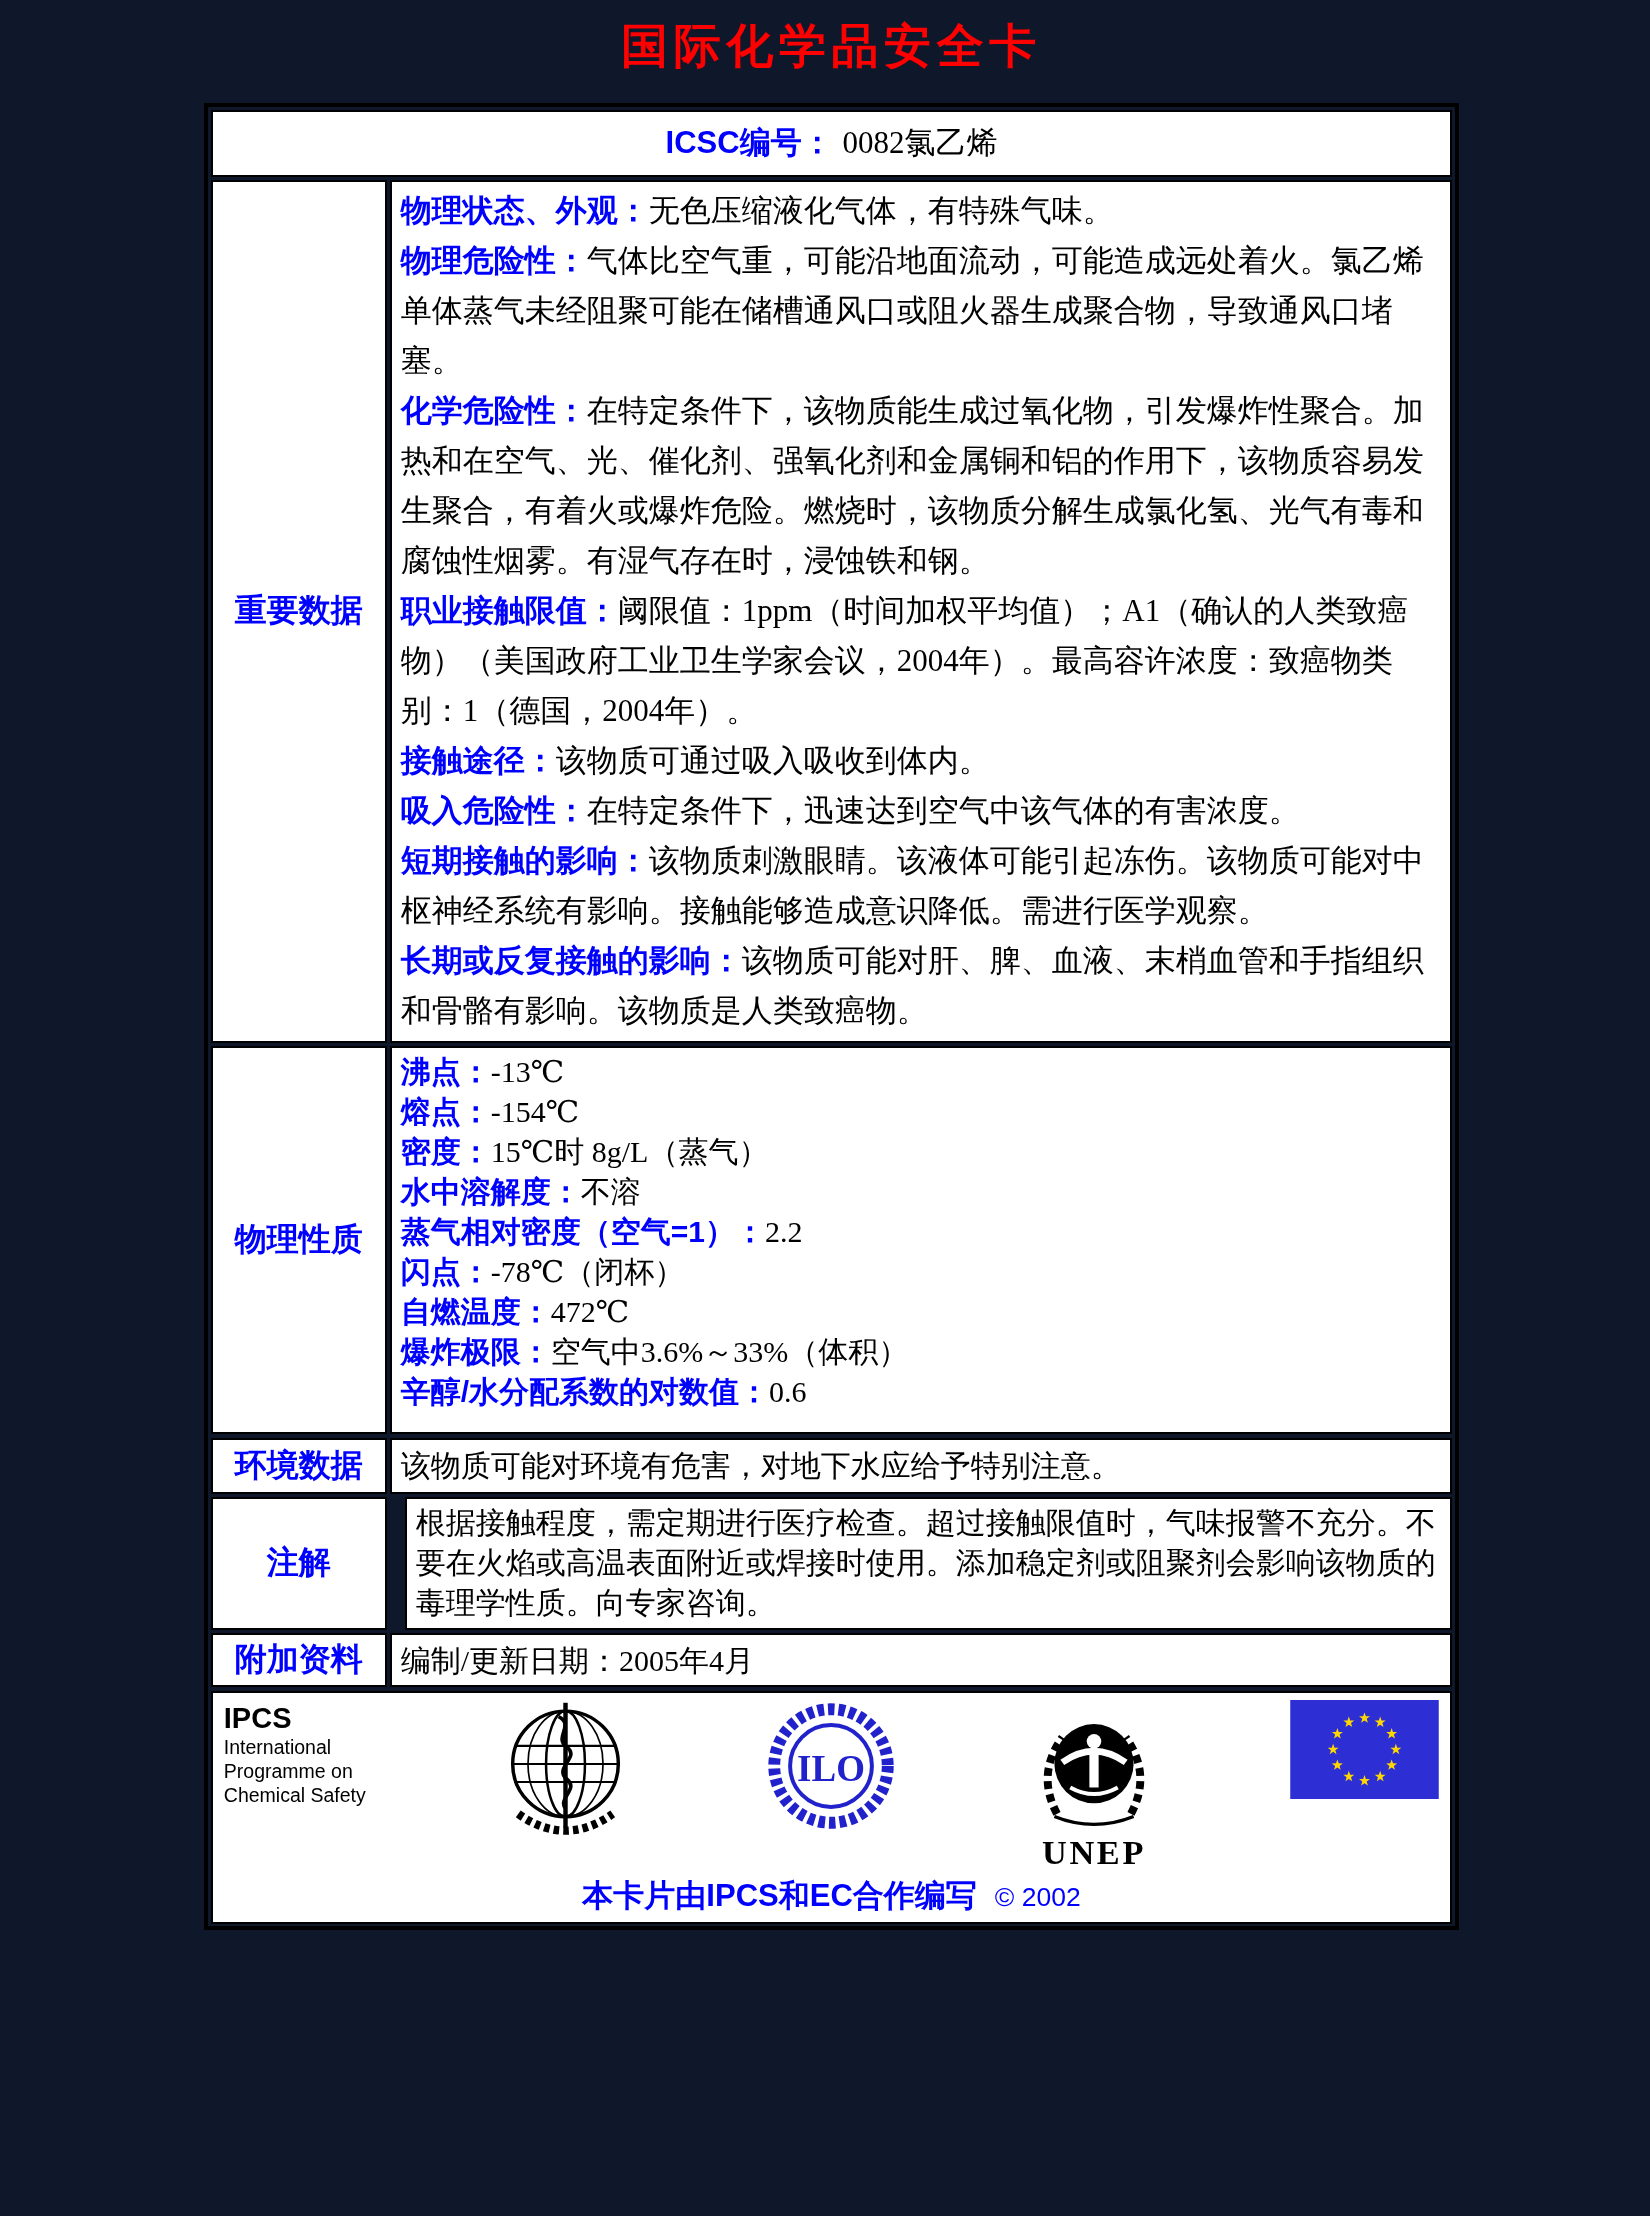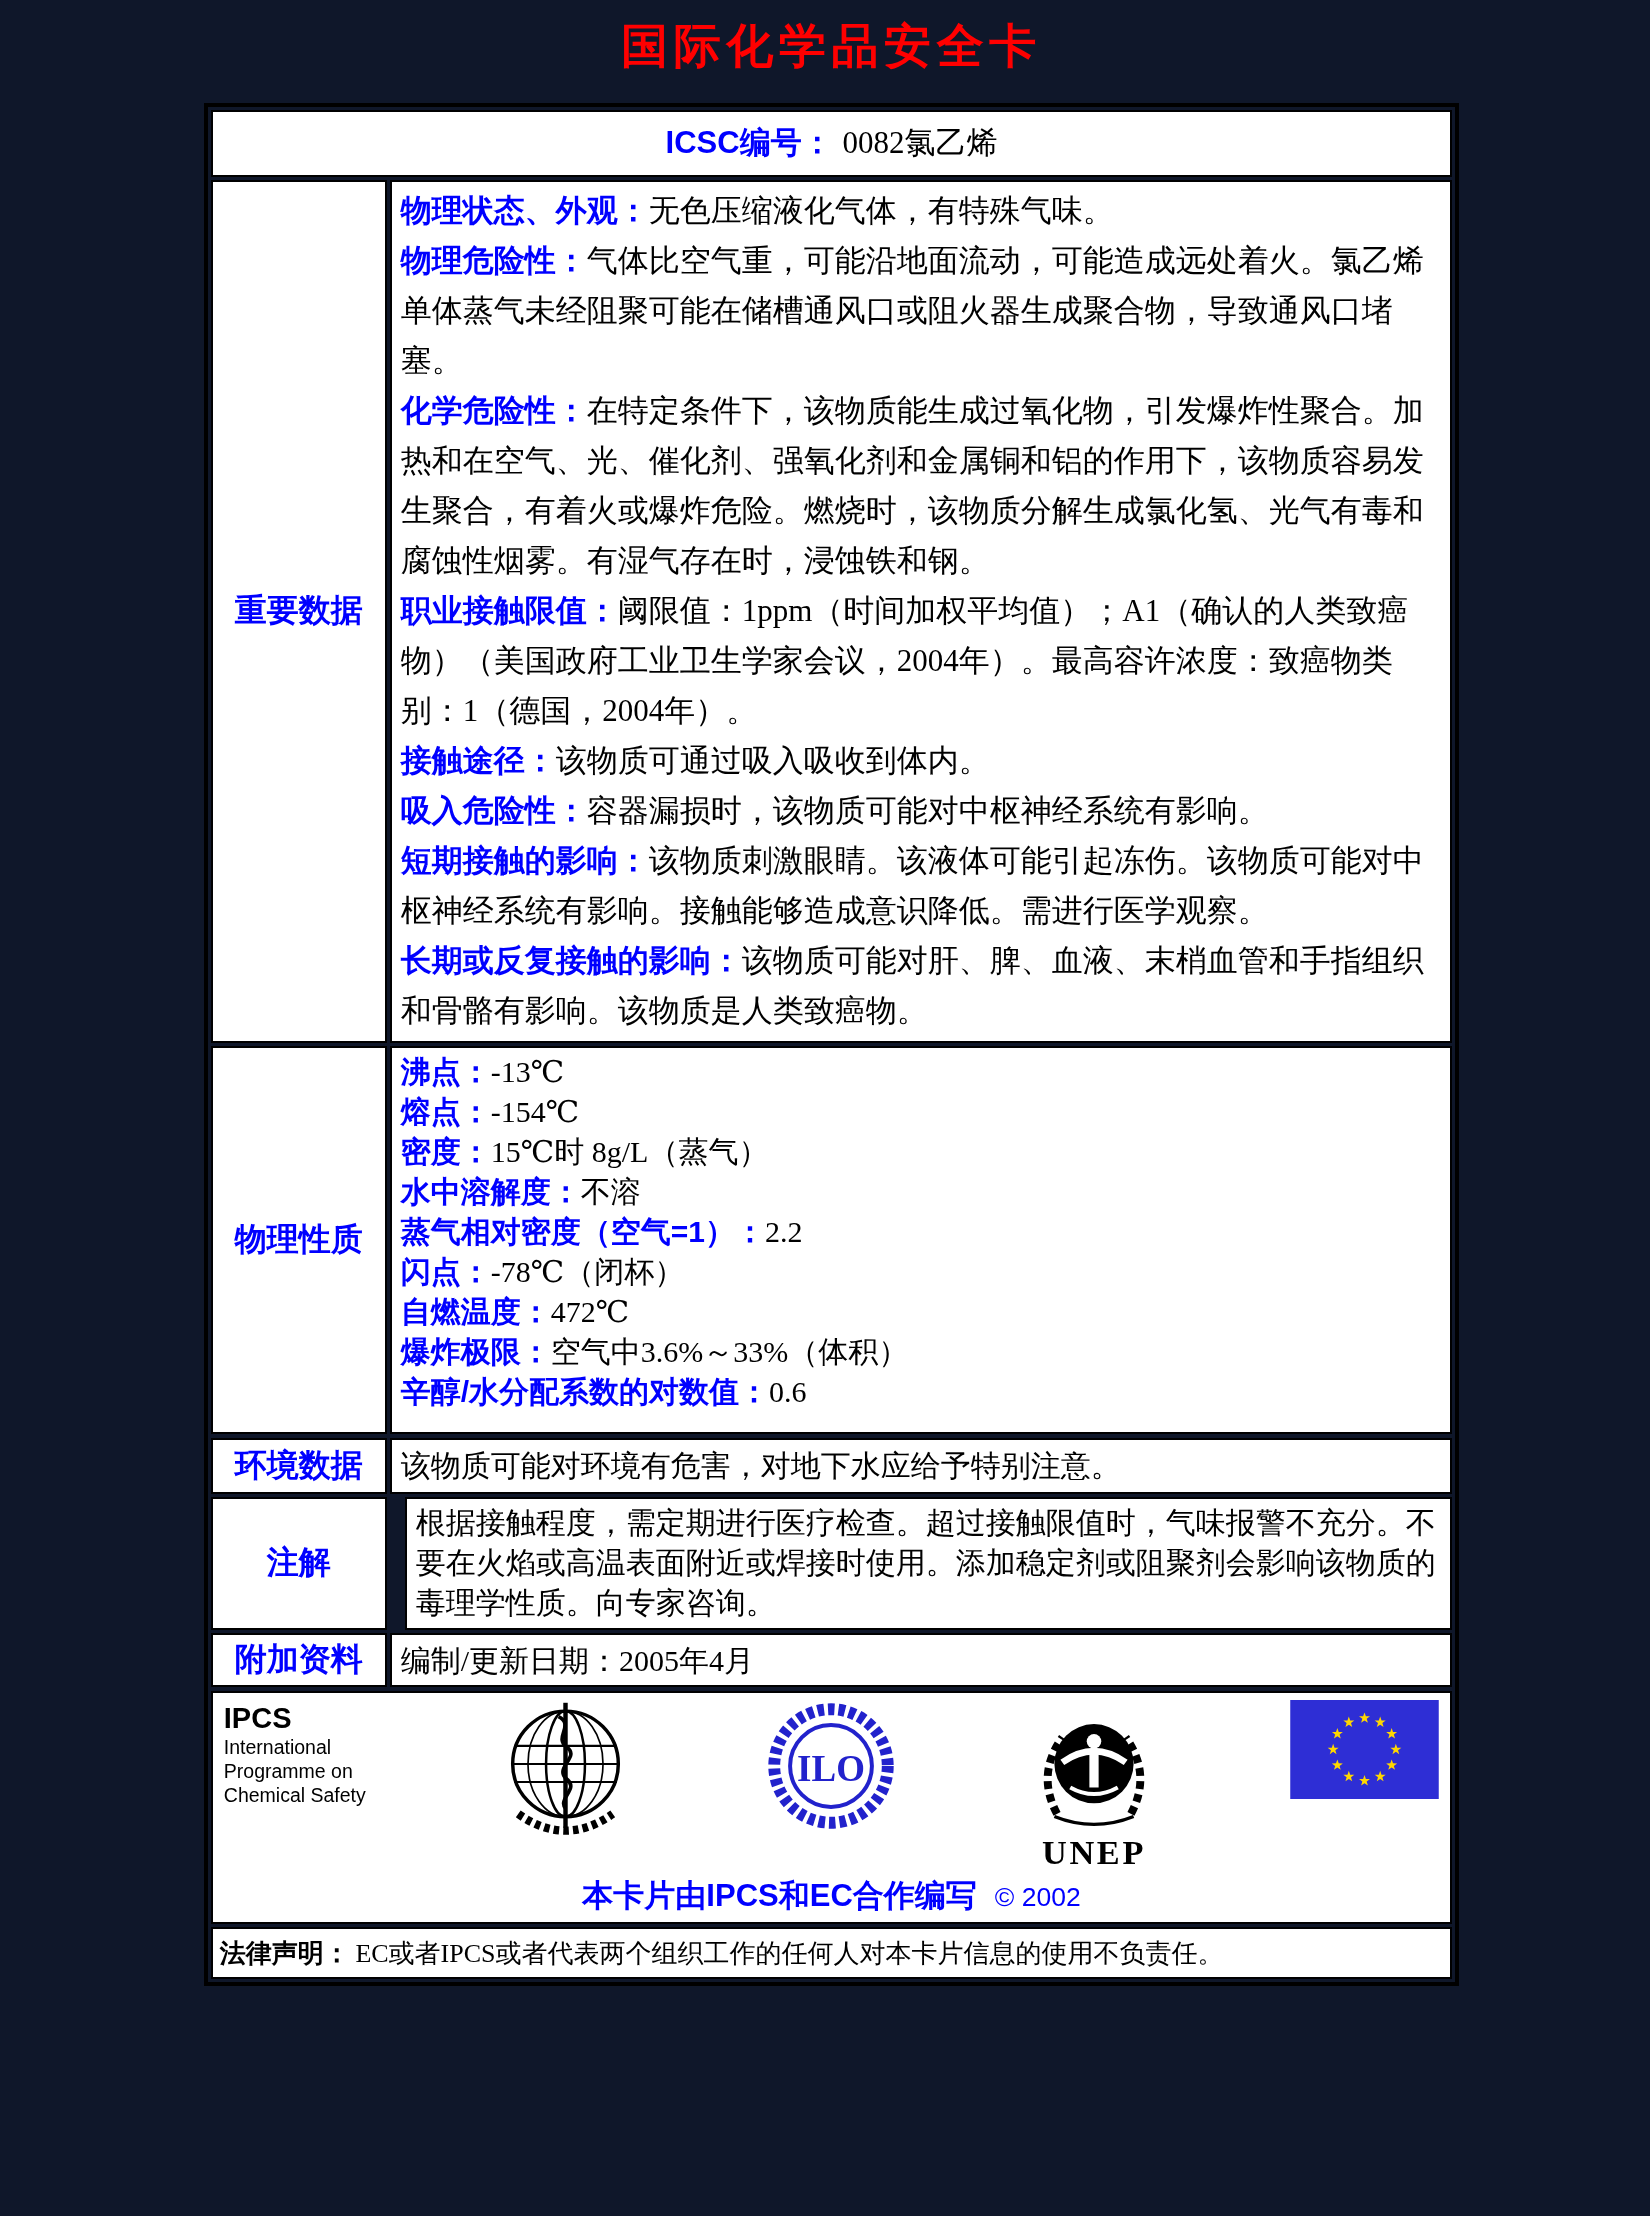--- a/index.html
+++ b/index.html
@@ -60,21 +60,21 @@
     </div>
 
     <div class="row important">
       <div class="cell label-cell">重要数据</div>
       <div class="cell content-cell">
         <div><span class="lbl">物理状态、外观：</span><span class="txt">无色压缩液化气体，有特殊气味。</span></div>
         <div><span class="lbl">物理危险性：</span><span class="txt">气体比空气重，可能沿地面流动，可能造成远处着火。氯乙烯单体蒸气未经阻聚可能在储槽通风口或阻火器生成聚合物，导致通风口堵塞。</span></div>
         <div><span class="lbl">化学危险性：</span><span class="txt">在特定条件下，该物质能生成过氧化物，引发爆炸性聚合。加热和在空气、光、催化剂、强氧化剂和金属铜和铝的作用下，该物质容易发生聚合，有着火或爆炸危险。燃烧时，该物质分解生成氯化氢、光气有毒和腐蚀性烟雾。有湿气存在时，浸蚀铁和钢。</span></div>
         <div><span class="lbl">职业接触限值：</span><span class="txt">阈限值：1ppm（时间加权平均值）；A1（确认的人类致癌物）（美国政府工业卫生学家会议，2004年）。最高容许浓度：致癌物类别：1（德国，2004年）。</span></div>
         <div><span class="lbl">接触途径：</span><span class="txt">该物质可通过吸入吸收到体内。</span></div>
-        <div><span class="lbl">吸入危险性：</span><span class="txt">容器漏损时，该物质可能对中枢神经系统有影响。</span></div>
+        <div><span class="lbl">吸入危险性：</span><span class="txt">在特定条件下，迅速达到空气中该气体的有害浓度。</span></div>
         <div><span class="lbl">短期接触的影响：</span><span class="txt">该物质刺激眼睛。该液体可能引起冻伤。该物质可能对中枢神经系统有影响。接触能够造成意识降低。需进行医学观察。</span></div>
         <div><span class="lbl">长期或反复接触的影响：</span><span class="txt">该物质可能对肝、脾、血液、末梢血管和手指组织和骨骼有影响。该物质是人类致癌物。</span></div>
       </div>
     </div>
 
     <div class="row physical">
       <div class="cell label-cell">物理性质</div>
       <div class="cell content-cell">
         <div><span class="lbl">沸点：</span><span class="txt">-13℃</span></div>
         <div><span class="lbl">熔点：</span><span class="txt">-154℃</span></div>
@@ -177,22 +177,16 @@
             </svg>
           </span>
         </div>
 
         <div class="caption-line">
           <span>本卡片由IPCS和EC合作编写</span><span class="caption-copy">© 2002</span>
         </div>
       </div>
     </div>
 
-    <div class="row legal">
-      <div class="cell">
-        <span class="lbl">法律声明：</span>
-        <span class="txt">EC或者IPCS或者代表两个组织工作的任何人对本卡片信息的使用不负责任。</span>
-      </div>
-    </div>
 
   </div>
 </div>
 
 
 </body></html>

